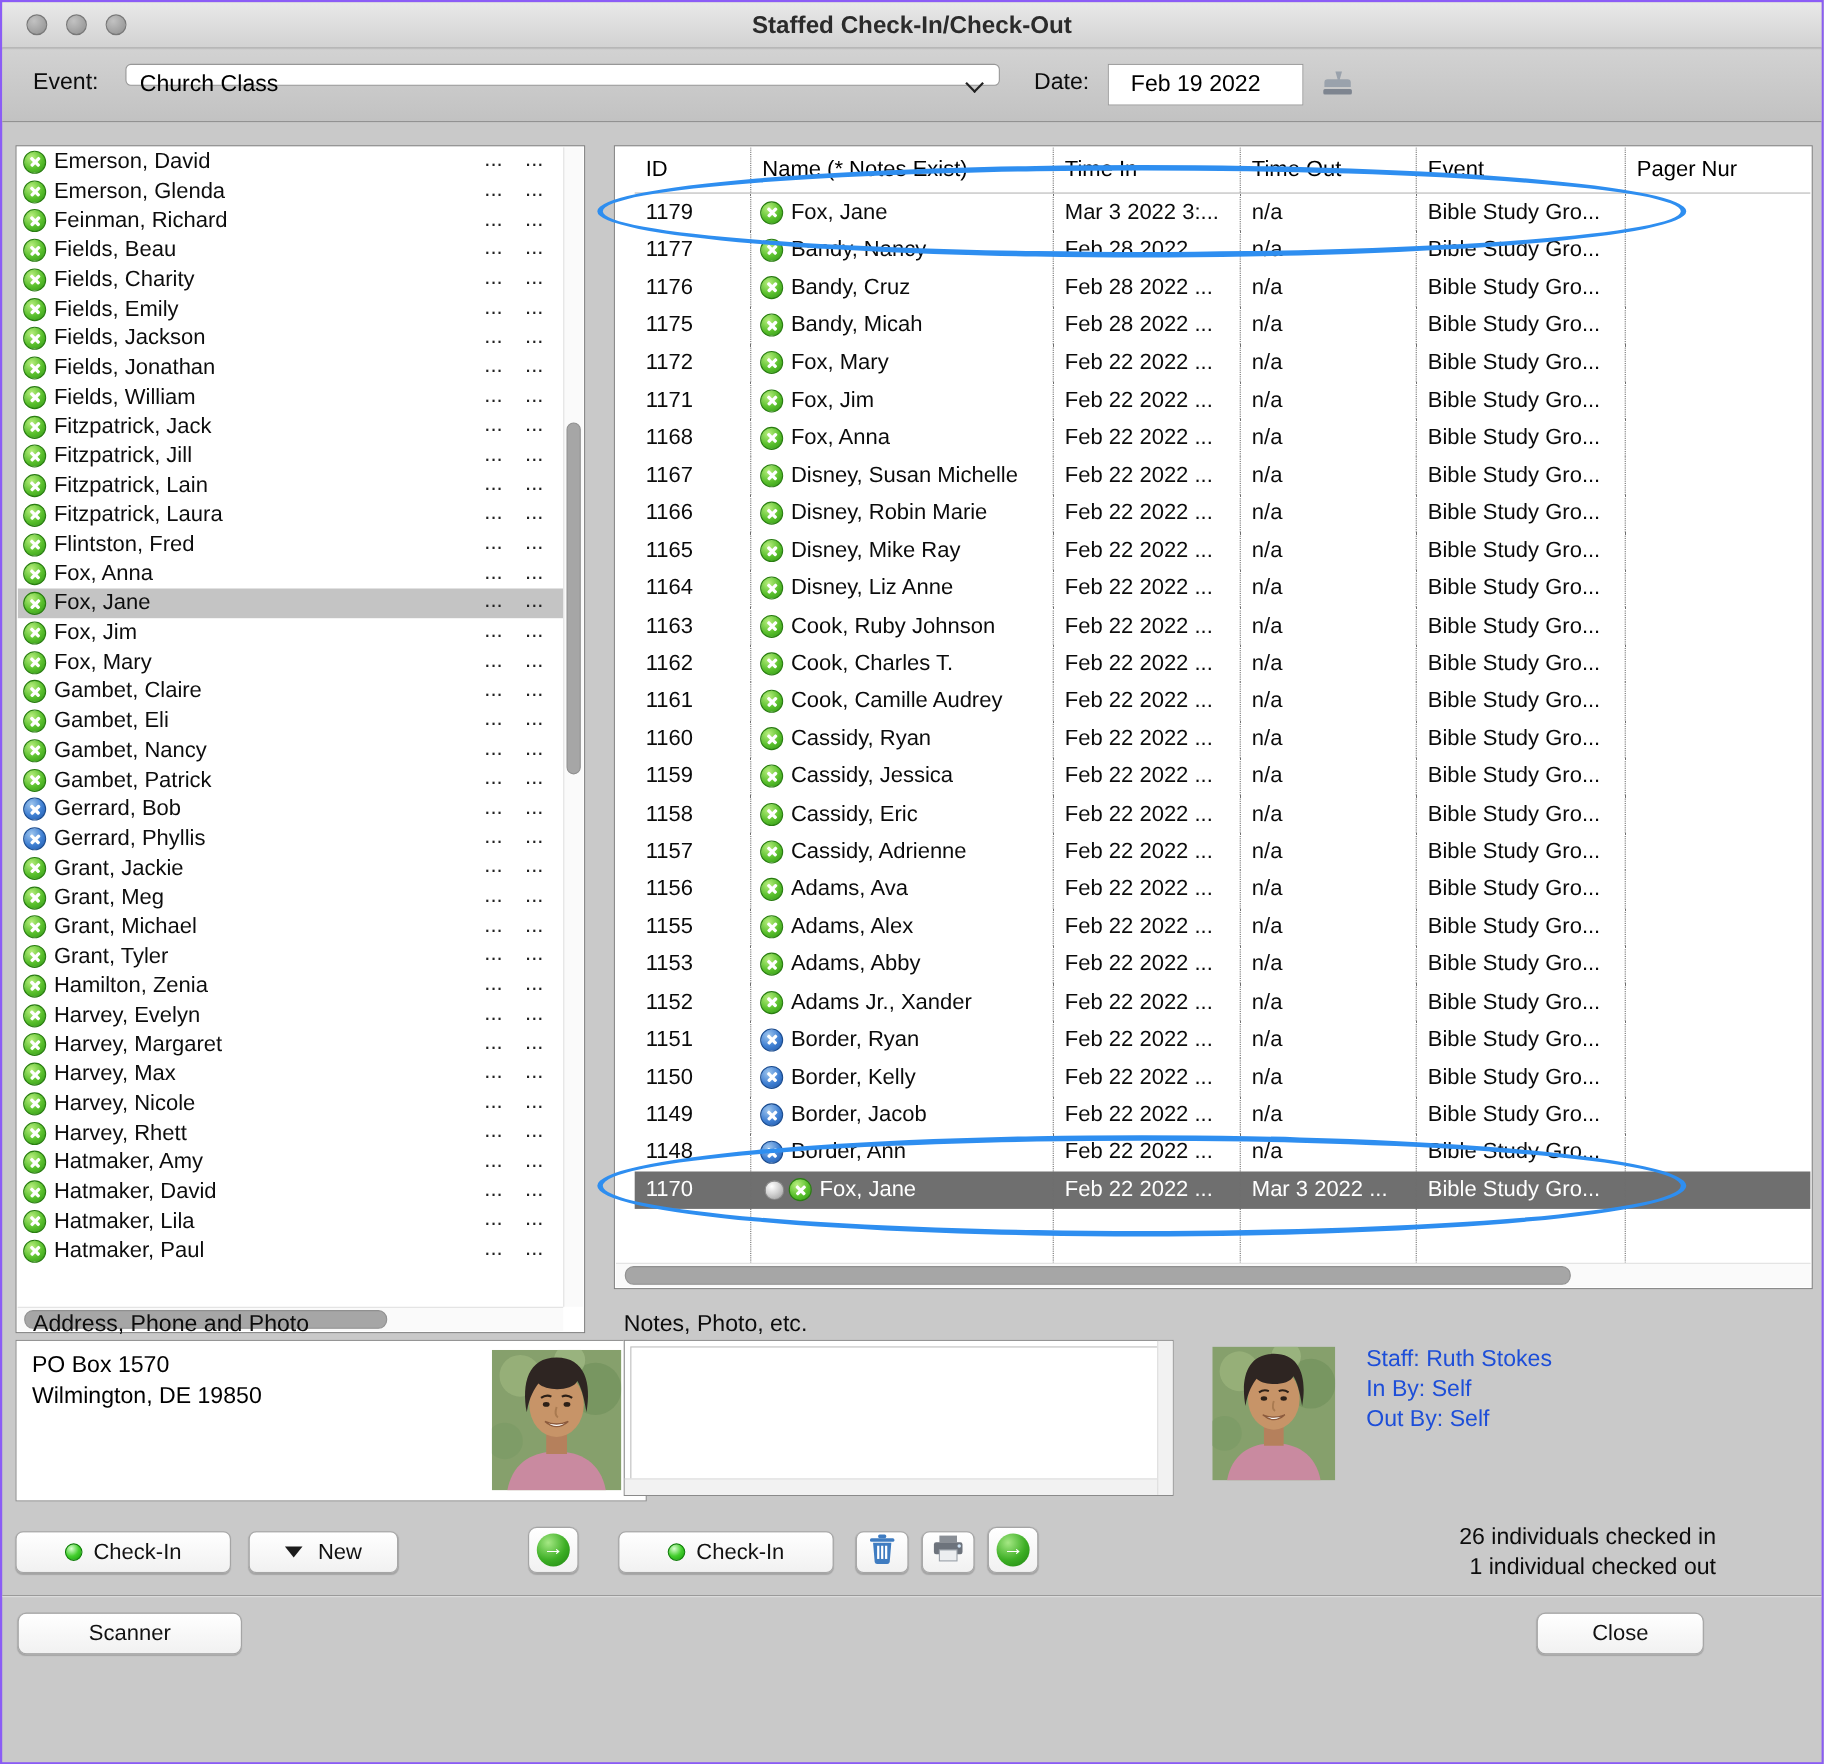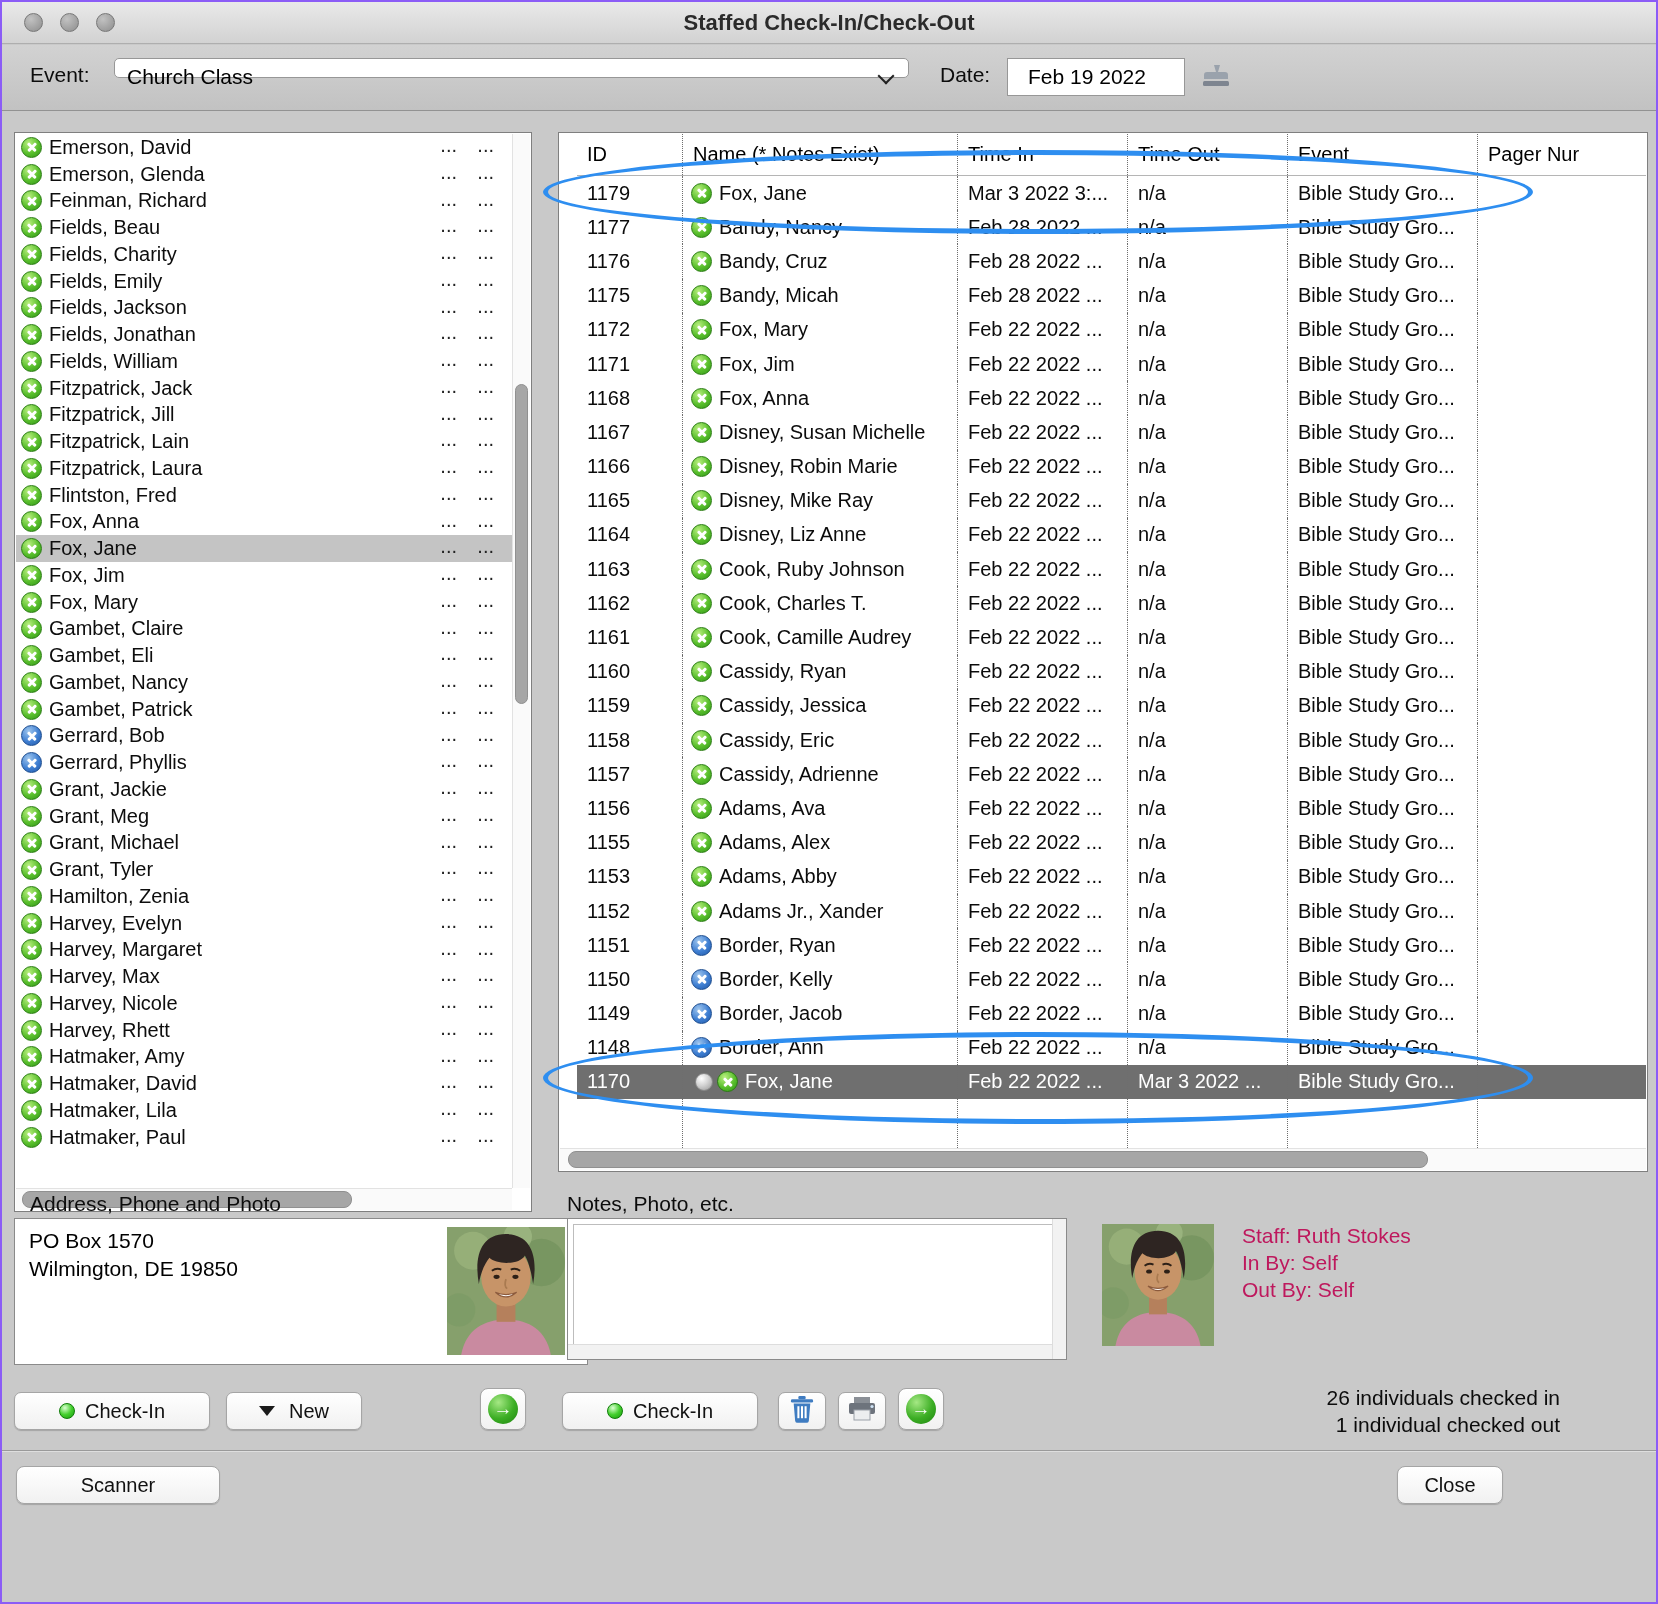--- a/index.html
+++ b/index.html
@@ -88,21 +88,21 @@
   .white-box { position:absolute; background:#fff; border:1px solid #8a8a8a; }
   #address-box { left:12px; top:1216px; width:574px; height:147px; }
   .address-text { position:absolute; left:14px; top:8px; font-size:21px; line-height:28px; color:#000; }
   .avatar-slot { position:absolute; overflow:hidden; }
   #photo-left { right:22px; top:8px; width:118px; height:128px; }
   #notes-box { left:565px; top:1216px; width:500px; height:142px; padding:5px; }
   #notes-inner { position:relative; width:100%; height:100%; border:1px solid #bdbdbd; background:#fff; font-size:20px; }
   #notes-hscroll { position:absolute; left:0; bottom:0; right:14px; height:15px; background:#f2f2f2; border-top:1px solid #ddd; }
   #notes-vscroll { position:absolute; right:0; top:0; bottom:0; width:14px; background:#f2f2f2; border-left:1px solid #ddd; }
   #photo-right { left:1100px; top:1222px; width:112px; height:122px; position:absolute; }
-  #staff-info { position:absolute; left:1240px; top:1220px; font-size:21px; line-height:27px; color:#be185d; }
+  #staff-info { position:absolute; left:1240px; top:1220px; font-size:21px; line-height:27px; color:#1d4ed8; }
 
   
   .btn { position:absolute; height:38px; background:linear-gradient(#ffffff,#f1f1f1); border:1px solid #a5a5a5;
          border-radius:7px; display:flex; align-items:center; justify-content:center; gap:10px;
          font-size:20px; color:#111; box-shadow:0 1px 1px rgba(0,0,0,0.18); cursor:default; }
   .led { width:16px; height:16px; border-radius:50%;
          background:radial-gradient(circle at 35% 28%, #daffd1, #44cf2e 50%, #149b0a); border:1px solid #0f7d08; }
   #checkin-left  { left:12px;  top:1390px; width:196px; }
   #new-btn       { left:224px; top:1390px; width:136px; gap:14px; }
   .tri-down { width:0; height:0; border-left:8px solid transparent; border-right:8px solid transparent; border-top:10px solid #1b1b1b; }
@@ -112,21 +112,21 @@
   #trash-btn { left:776px; top:1390px; width:48px; }
   #print-btn { left:836px; top:1390px; width:48px; }
   #arrow-btn-right { left:896px; top:1386px; }
   .green-arrow-circle { width:30px; height:30px; border-radius:50%; display:flex; align-items:center; justify-content:center;
          background:radial-gradient(circle at 35% 28%, #a5e884, #3cae24 55%, #1d8410); color:#fff; font-size:19px; font-weight:bold; }
   #counts { position:absolute; left:1190px; top:1382px; width:368px; text-align:right; font-size:21px; line-height:27px; color:#0c0c0c; }
 
   
   #footer-sep { position:absolute; left:0; top:1448px; width:100%; border-top:1px solid #9a9a9a; border-bottom:1px solid #dedede; }
   #scanner-btn { left:14px; top:1464px; width:204px; border-radius:8px; }
-  #close-btn { left:1395px; top:1464px; width:106px; border-radius:8px; }
+  #close-btn { left:1395px; top:1464px; width:152px; border-radius:8px; }
 </style>
 </head>
 <body>
 
 <div id="window">
 
   <div class="titlebar">
     <div class="traffic" id="tl-close"></div>
     <div class="traffic" id="tl-min"></div>
     <div class="traffic" id="tl-zoom"></div>

